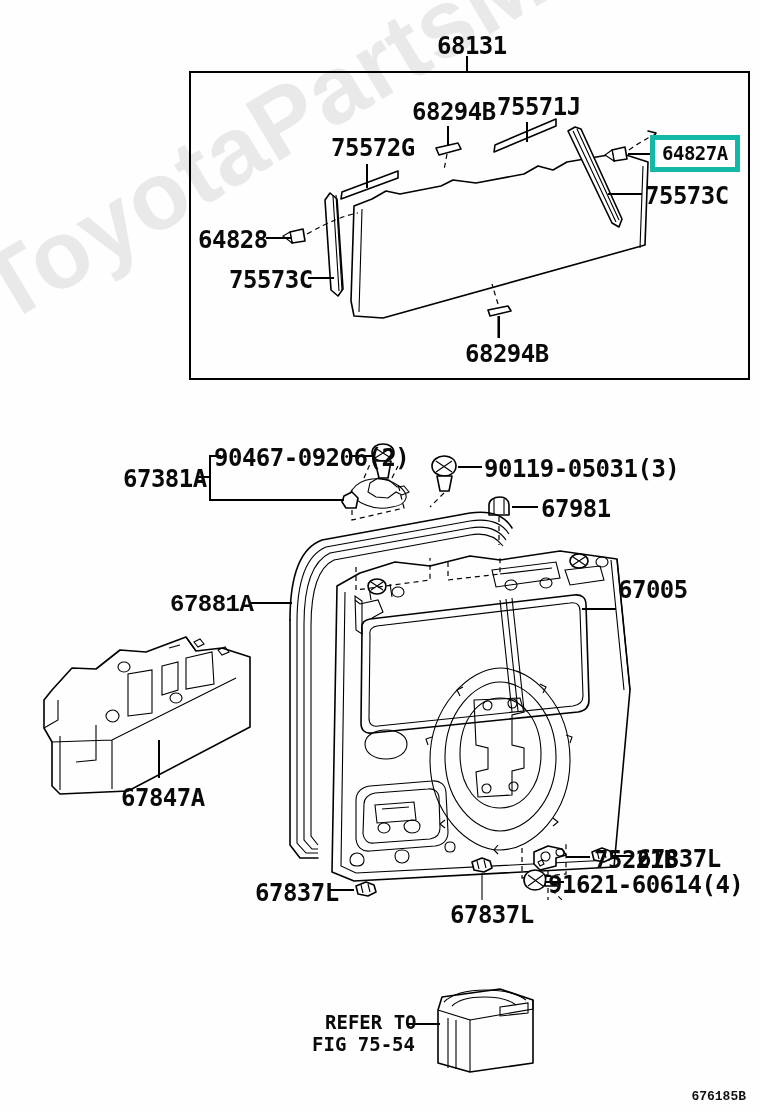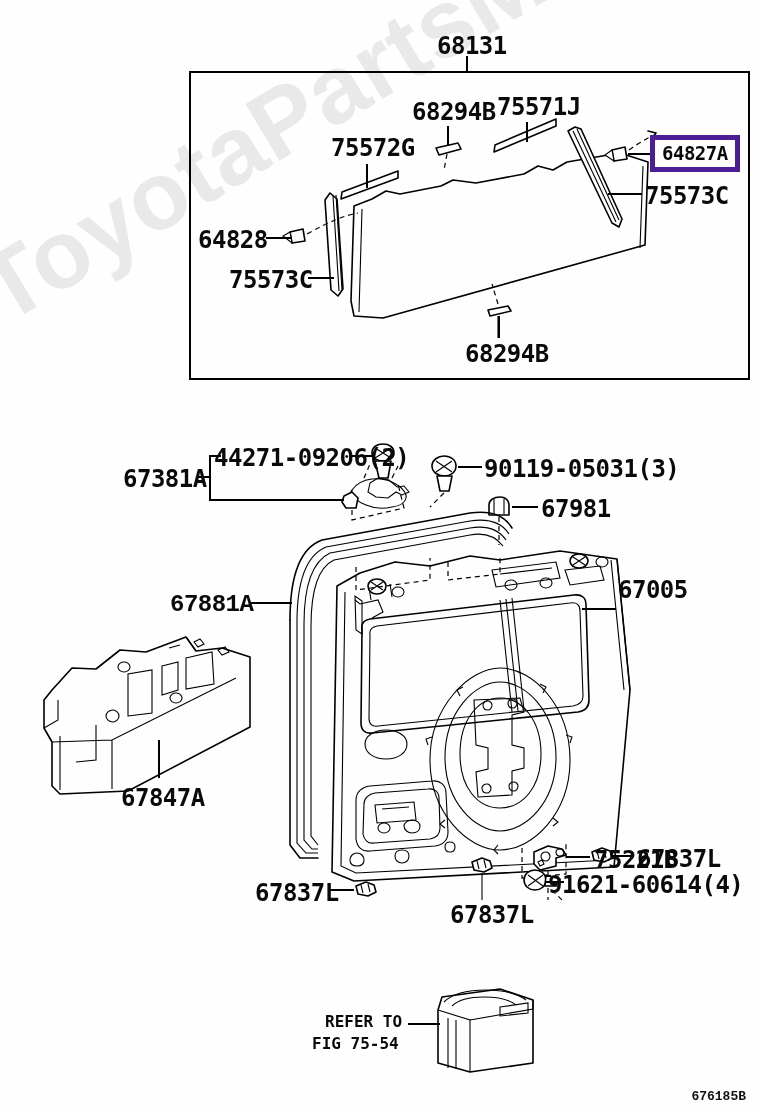--- a/index.html
+++ b/index.html
@@ -20,26 +20,26 @@
     user-select:none;pointer-events:none;
   }
 
   
   .lab{
     position:absolute;
     font-family:"DejaVu Sans Mono","Liberation Mono",monospace;
     font-size:24px;font-weight:700;color:#0a0a0a;
     white-space:nowrap;letter-spacing:-0.5px;
   }
-  .lab.refer{font-size:16px;line-height:20px;letter-spacing:0px;}
+  .lab.refer{font-size:19px;line-height:20px;letter-spacing:0px;}
 
   
   .hilite{
     position:absolute;
-    border:5px solid #4c1d95;
+    border:5px solid #14b8a6;
     background:#ffffff;
     padding:2px 7px 3px 7px;
     font-family:"DejaVu Sans Mono","Liberation Mono",monospace;
     font-size:19px;font-weight:700;color:#0a0a0a;
     letter-spacing:-0.5px;white-space:nowrap;
   }
 
   
   .ll{position:absolute;background:#000;}
   .ll.h{height:2px;}
@@ -335,21 +335,21 @@
   <div class="lab" style="left:497px;top:93px;">75571J</div>
 
   <div class="hilite" style="left:650px;top:135px;">64827A</div>
 
   <div class="lab" style="left:645px;top:182px;">75573C</div>
   <div class="lab" style="left:198px;top:226px;">64828</div>
   <div class="lab" style="left:229px;top:266px;">75573C</div>
   <div class="lab" style="left:465px;top:340px;">68294B</div>
 
   <div class="lab" style="left:123px;top:465px;">67381A</div>
-  <div class="lab" style="left:214px;top:444px;">44271-09206(2)</div>
+  <div class="lab" style="left:214px;top:444px;">90467-09206(2)</div>
   <div class="lab" style="left:484px;top:455px;">90119-05031(3)</div>
   <div class="lab" style="left:541px;top:495px;">67981</div>
   <div class="lab" style="left:170px;top:591px;font-family:Liberation Mono, monospace;">67881A</div>
   <div class="lab" style="left:618px;top:576px;">67005</div>
   <div class="lab" style="left:121px;top:784px;">67847A</div>
   <div class="lab" style="left:637px;top:845px;">67837L</div>
   <div class="lab" style="left:594px;top:846px;">75221B</div>
   <div class="lab" style="left:548px;top:871px;">91621-60614(4)</div>
   <div class="lab" style="left:255px;top:879px;">67837L</div>
   <div class="lab" style="left:450px;top:901px;">67837L</div>

